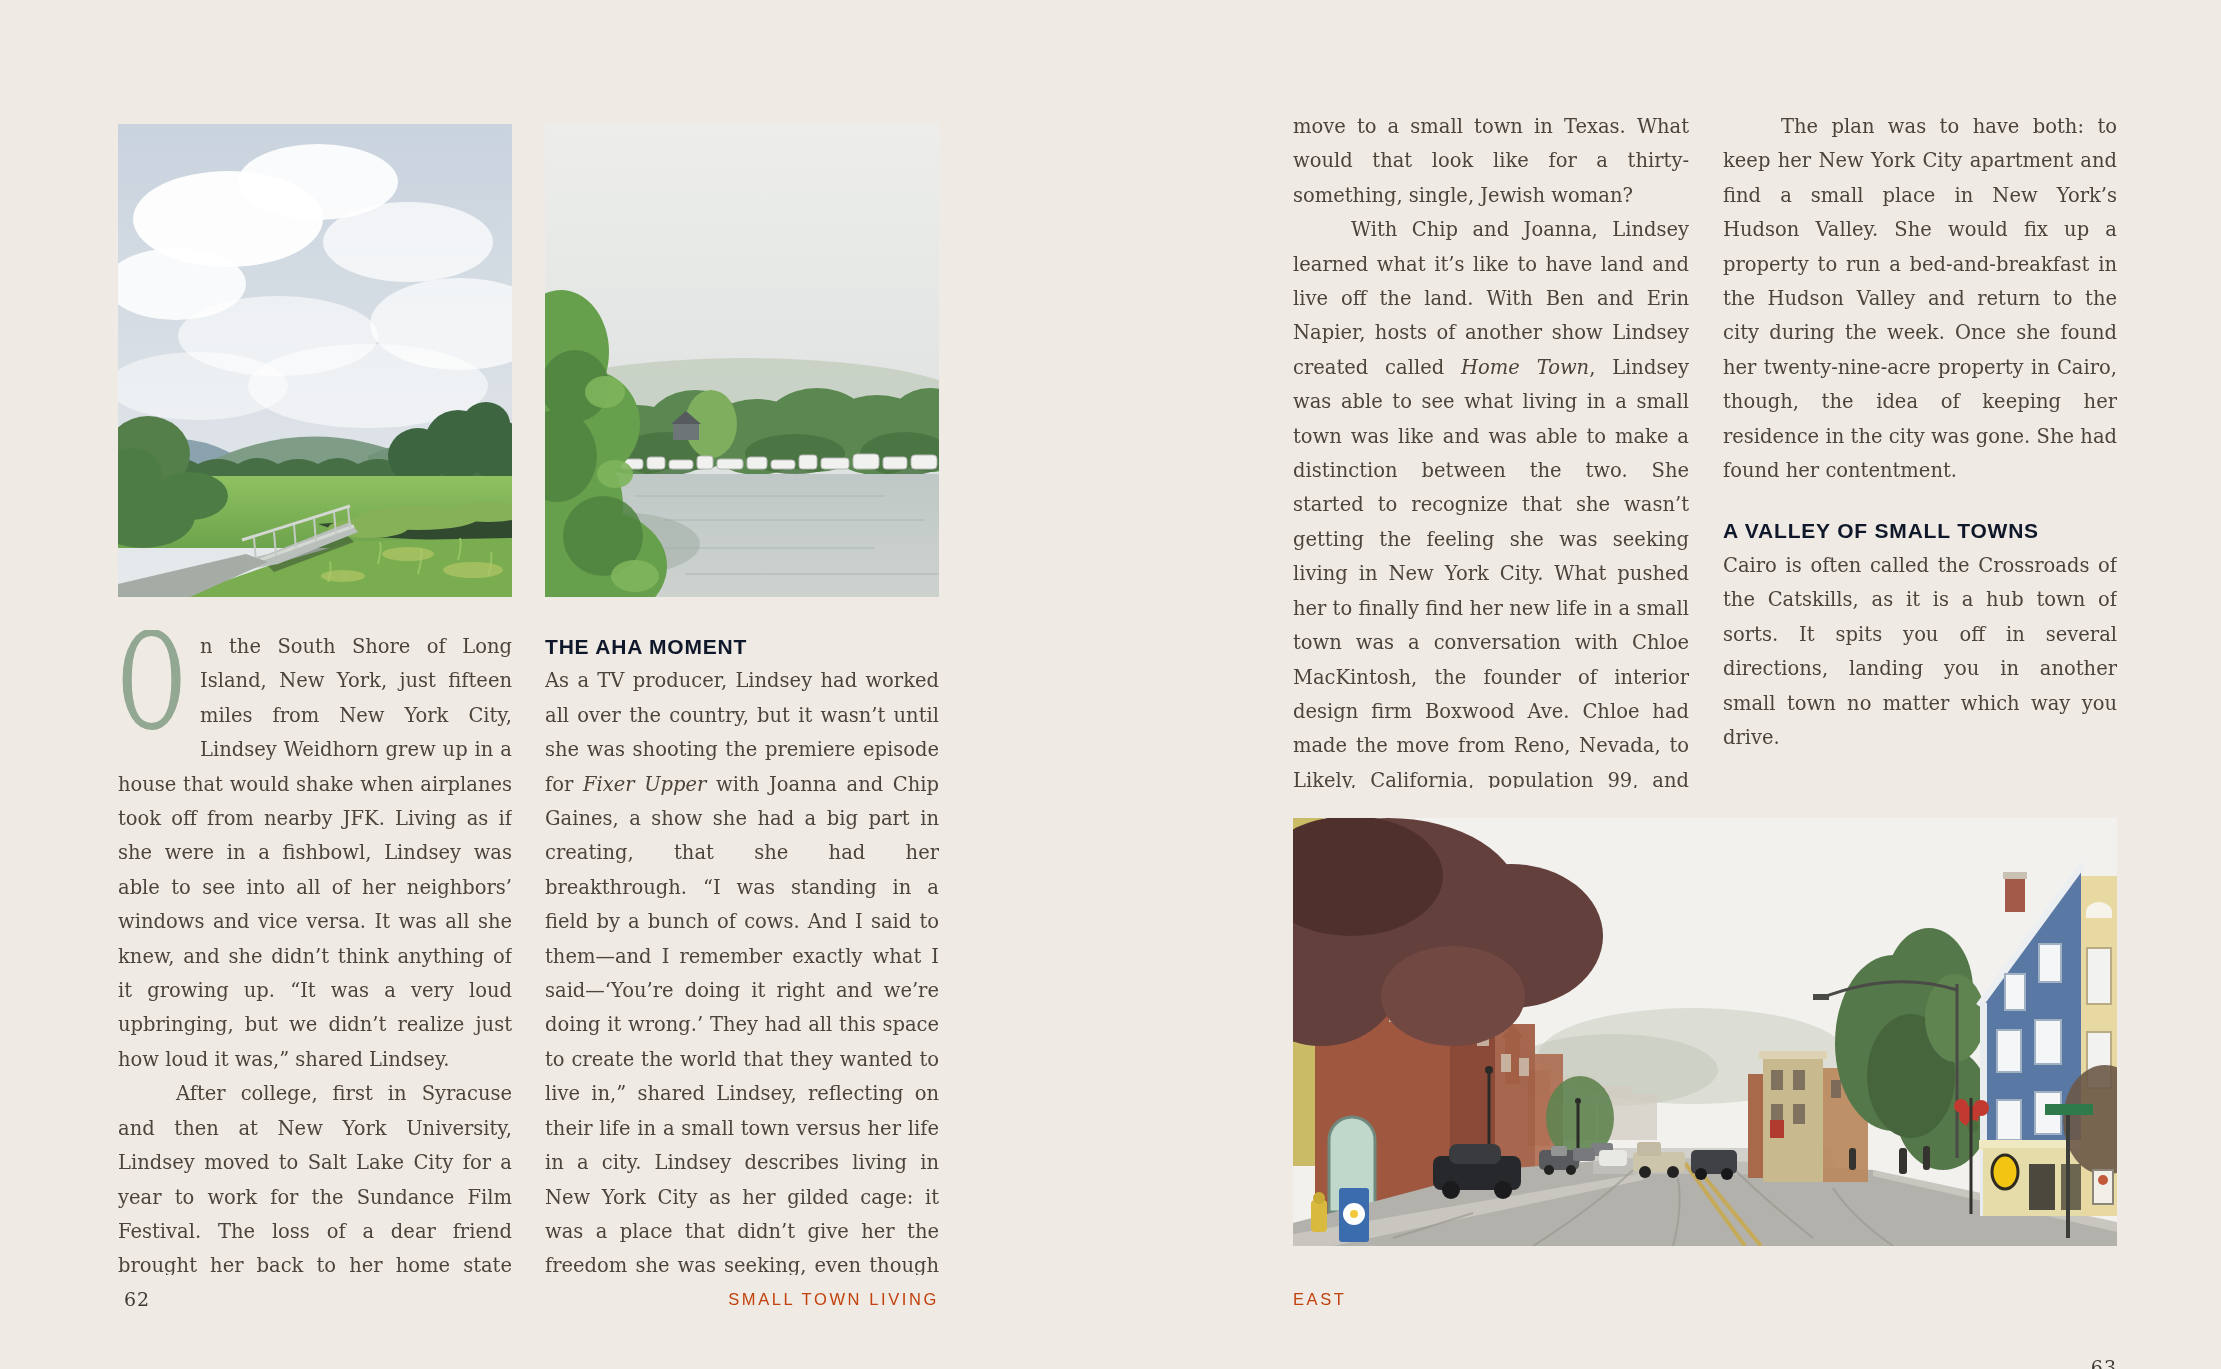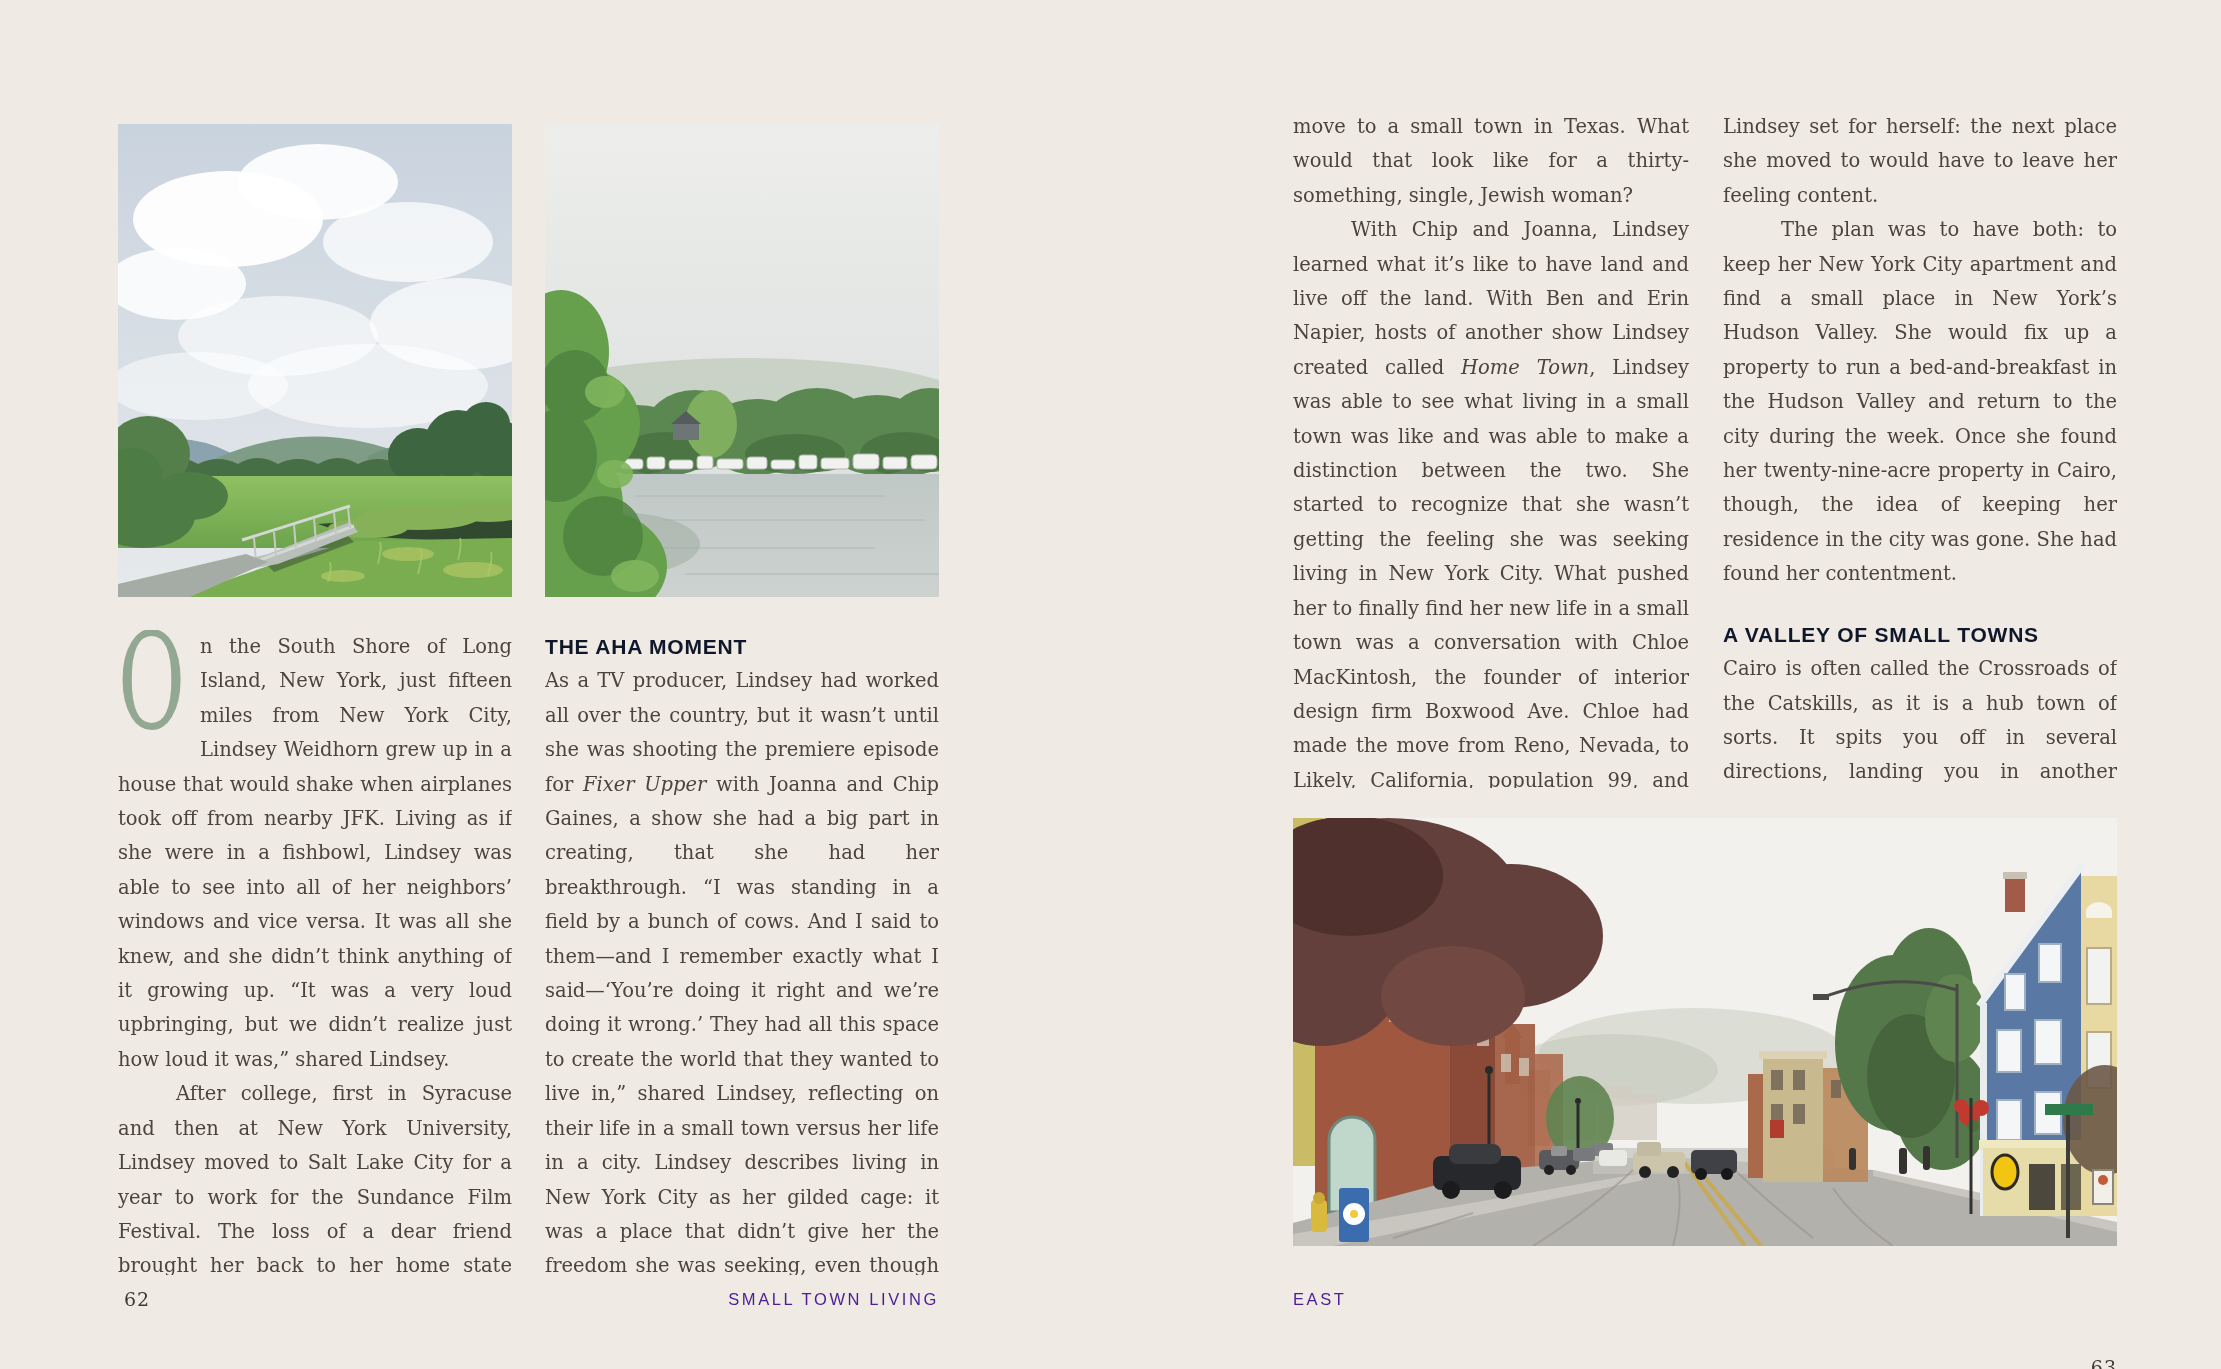--- a/index.html
+++ b/index.html
@@ -33,21 +33,21 @@
     color:#93a893;
     transform:scaleX(0.62); transform-origin:left top;
     margin:2px 10px 0 0;
   }
   .folio {
     position:absolute; font-family:"DejaVu Serif", serif;
     font-size:19px; color:#3e3933; letter-spacing:1px;
   }
   .running {
     position:absolute; font-family:"Liberation Sans", sans-serif;
-    font-size:16.5px; letter-spacing:2.6px; color:#4c1d95;
+    font-size:16.5px; letter-spacing:2.6px; color:#c2410c;
   }
   .align-right { width:394px; text-align:right; }
   i { font-style:italic; }
 </style>
 </head>
 <body>
 
 <div class="spread">
 
   <div>
@@ -218,21 +218,20 @@
   </div>
 
   <div>
 
     <div class="textcol" style="left:1293px; top:110px; width:396px; height:678px;">
       <p><span>move to a small town in Texas. What would that look like for a thirty-something, single, Jewish woman?</span></p>
       <p class="indent"><span>With Chip and Joanna, Lindsey learned what it’s like to have land and live off the land. With Ben and Erin Napier, hosts of another show Lindsey created called </span><i>Home Town</i><span>, Lindsey was able to see what living in a small town was like and was able to make a distinction between the two. She started to recognize that she wasn’t getting the feeling she was seeking living in New York City. What pushed her to finally find her new life in a small town was a conversation with Chloe MacKintosh, the founder of interior design firm Boxwood Ave. Chloe had made the move from Reno, Nevada, to Likely, California, population 99, and she told Lindsey that after getting out of the city she just felt content. That became the bar that</span></p>
     </div>
 
     <div class="textcol" style="left:1723px; top:110px; height:678px;">
-      <p><span>Lindsey set for herself: the next place she moved to would have to leave her feeling content.</span></p>
       <p class="indent"><span>The plan was to have both: to keep her New York City apartment and find a small place in New York’s Hudson Valley. She would fix up a property to run a bed-and-breakfast in the Hudson Valley and return to the city during the week. Once she found her twenty-nine-acre property in Cairo, though, the idea of keeping her residence in the city was gone. She had found her contentment.</span></p>
       <h3 class="section-heading heading-gap">A VALLEY OF SMALL TOWNS</h3>
       <p><span>Cairo is often called the Crossroads of the Catskills, as it is a hub town of sorts. It spits you off in several directions, landing you in another small town no matter which way you drive.</span></p>
     </div>
 
     <div class="photo" style="left:1293px; top:818px; width:824px; height:428px;">
       <svg viewBox="0 0 824 428" preserveAspectRatio="none">
         <rect width="824" height="428" fill="#f2f1ee"></rect>
         <ellipse cx="400" cy="238" rx="155" ry="48" fill="#c6ccbe" opacity="0.5"></ellipse>
         <ellipse cx="320" cy="252" rx="105" ry="36" fill="#bcc4b4" opacity="0.45"></ellipse>

